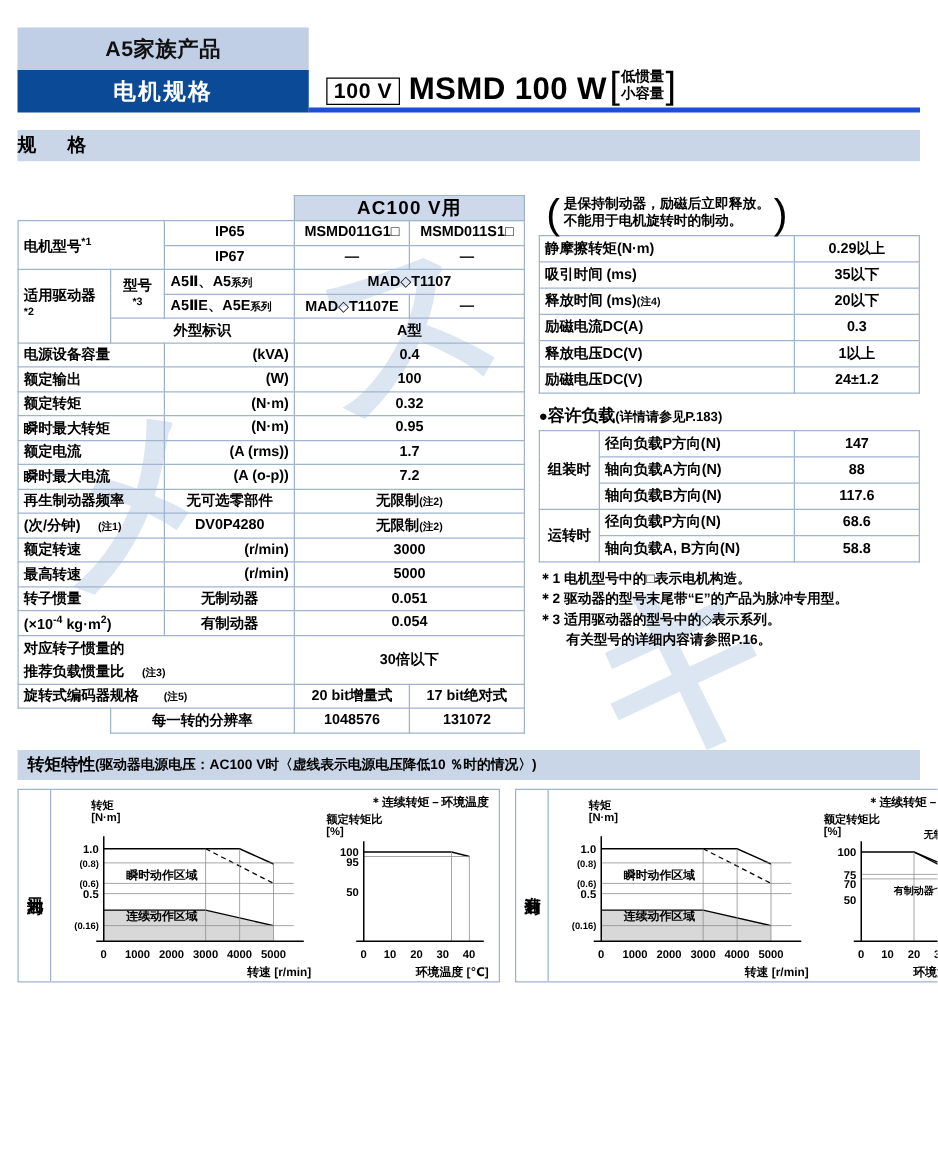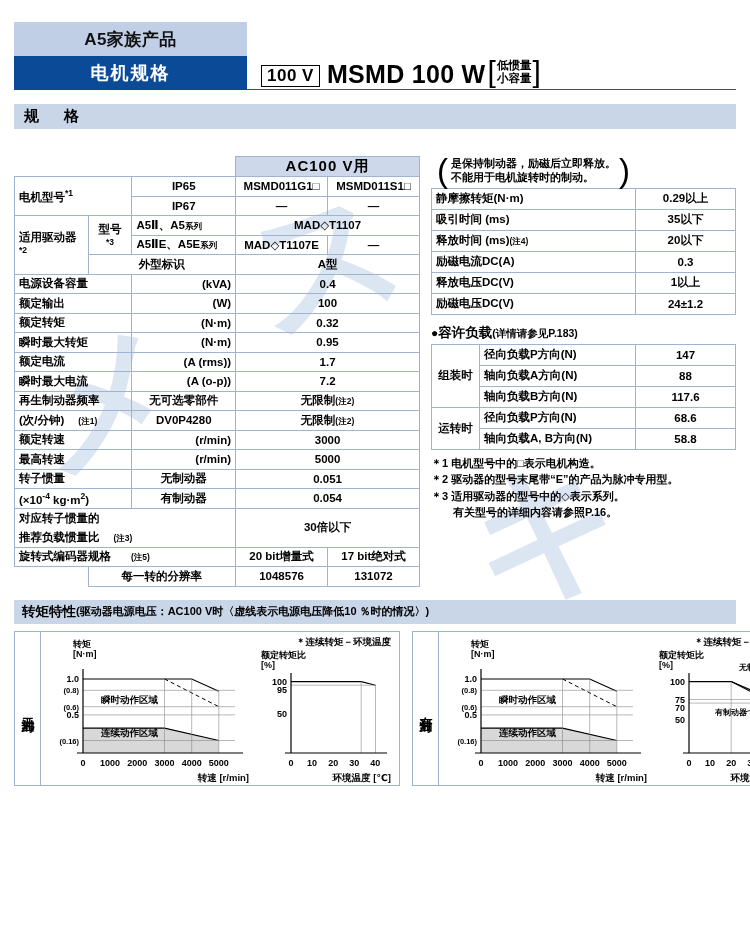--- a/index.html
+++ b/index.html
@@ -26,38 +26,38 @@
     justify-content:center; font-size:17px; font-weight:700; color:#111;
     letter-spacing:.5px;
   }
   .hdr-spec {
     background:#0a4a96; height:34px; display:flex; align-items:center;
     justify-content:center; font-size:18px; font-weight:700; color:#fff;
     letter-spacing:2px;
   }
   .hdr-right {
     flex:1; display:flex; align-items:flex-end; padding:0 0 2px 14px;
-    border-bottom:1px solid #1d4ed8;
+    border-bottom:4px solid #1d4ed8;
   }
   .volt-badge {
     border:1.5px solid #000; padding:0px 5px; font-size:17px; font-weight:700;
     line-height:1.18; margin-right:7px; letter-spacing:.5px;
   }
   .model-name { font-size:25px; font-weight:700; line-height:1; letter-spacing:.3px;text-align:center; }
   .brk {
     display:flex; align-items:center; font-size:11.5px; font-weight:700;
     line-height:1.18; margin-left:2px; margin-bottom:1px;
   }
   .brk .bar { font-size:30px; font-weight:300; line-height:.8; }
   .brk .inner { padding:0 1px; }
 
   
   .sec-bar {
     background:#c9d6e8; height:25px; margin-top:14px;
-    display:flex; align-items:center; padding-left:10px;
+    display:flex; align-items:center; 
     font-size:15px; font-weight:700; letter-spacing:5px;
   }
 
   
   .body { display:flex; margin-top:27px; gap:11px; }
   .col-l { width:406px; flex:0 0 406px; }
   .col-r { flex:1; }
 
   
   table { border-collapse:collapse; width:100%; background:transparent; }

